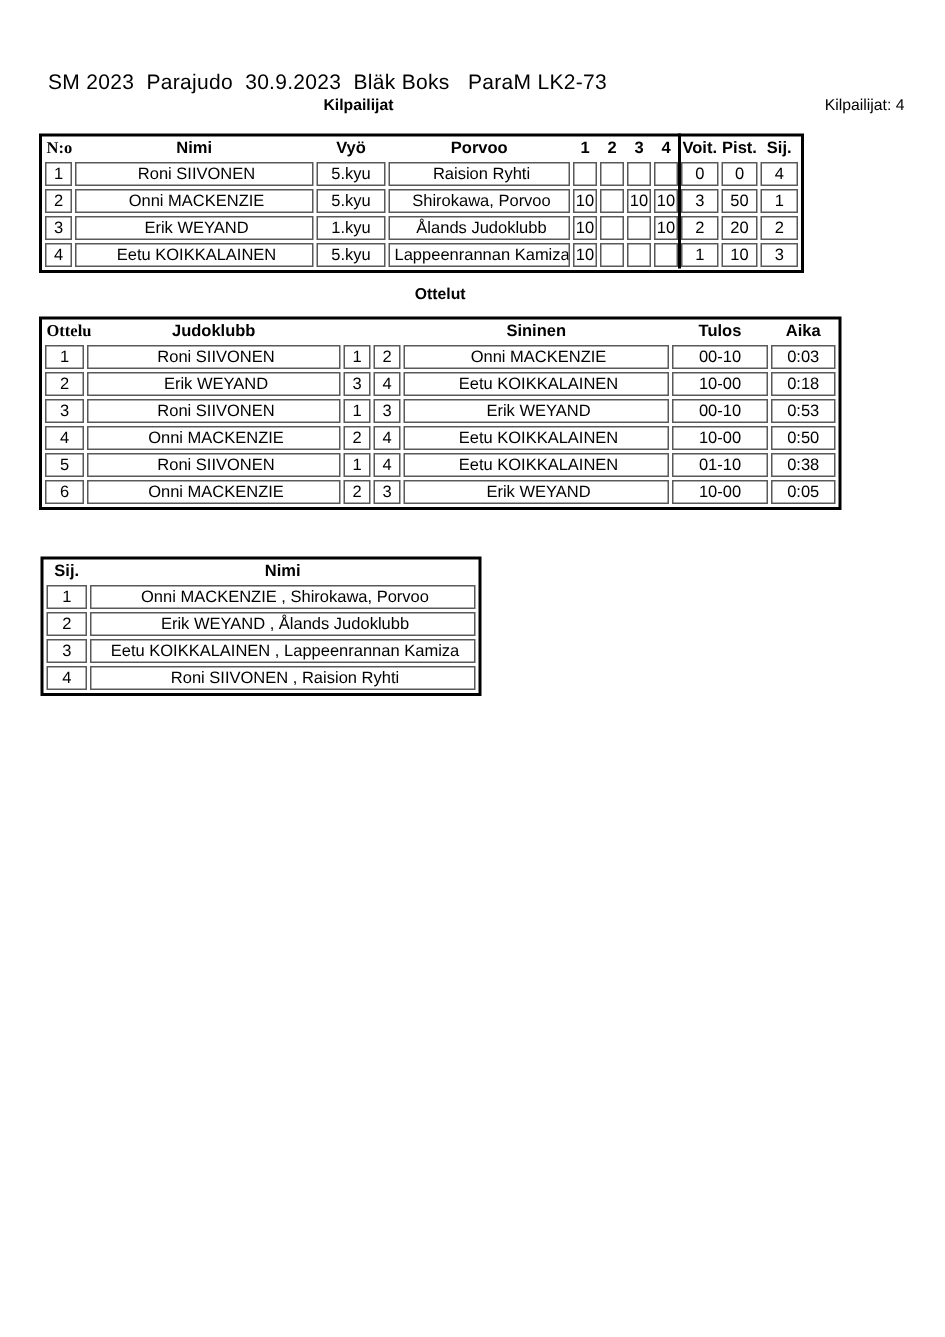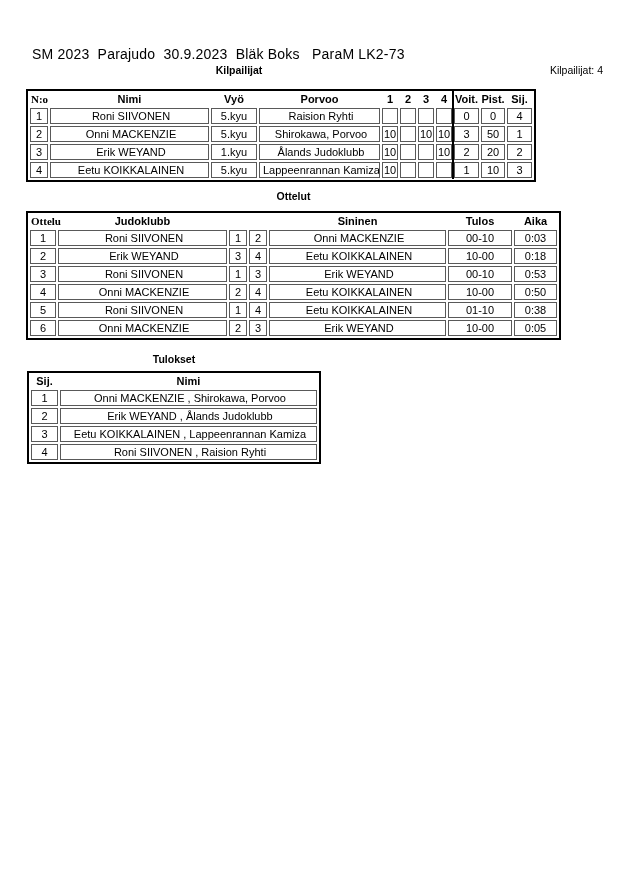--- a/index.html
+++ b/index.html
@@ -254,21 +254,20 @@
         <td class="l">Onni MACKENZIE</td>
         <td>2</td>
         <td>3</td>
         <td class="l">Erik WEYAND</td>
         <td>10-00</td>
         <td>0:05</td>
       </tr>
     </tbody>
   </table>
 
-  <div class="section-title st-tulokset">Tulokset</div>
 
   <table class="grid t3">
     <colgroup>
       <col style="width:27px">
         <col style="width:257px">
     </colgroup>
     <thead>
       <tr>
         <th>Sij.</th>
         <th>Nimi</th>

